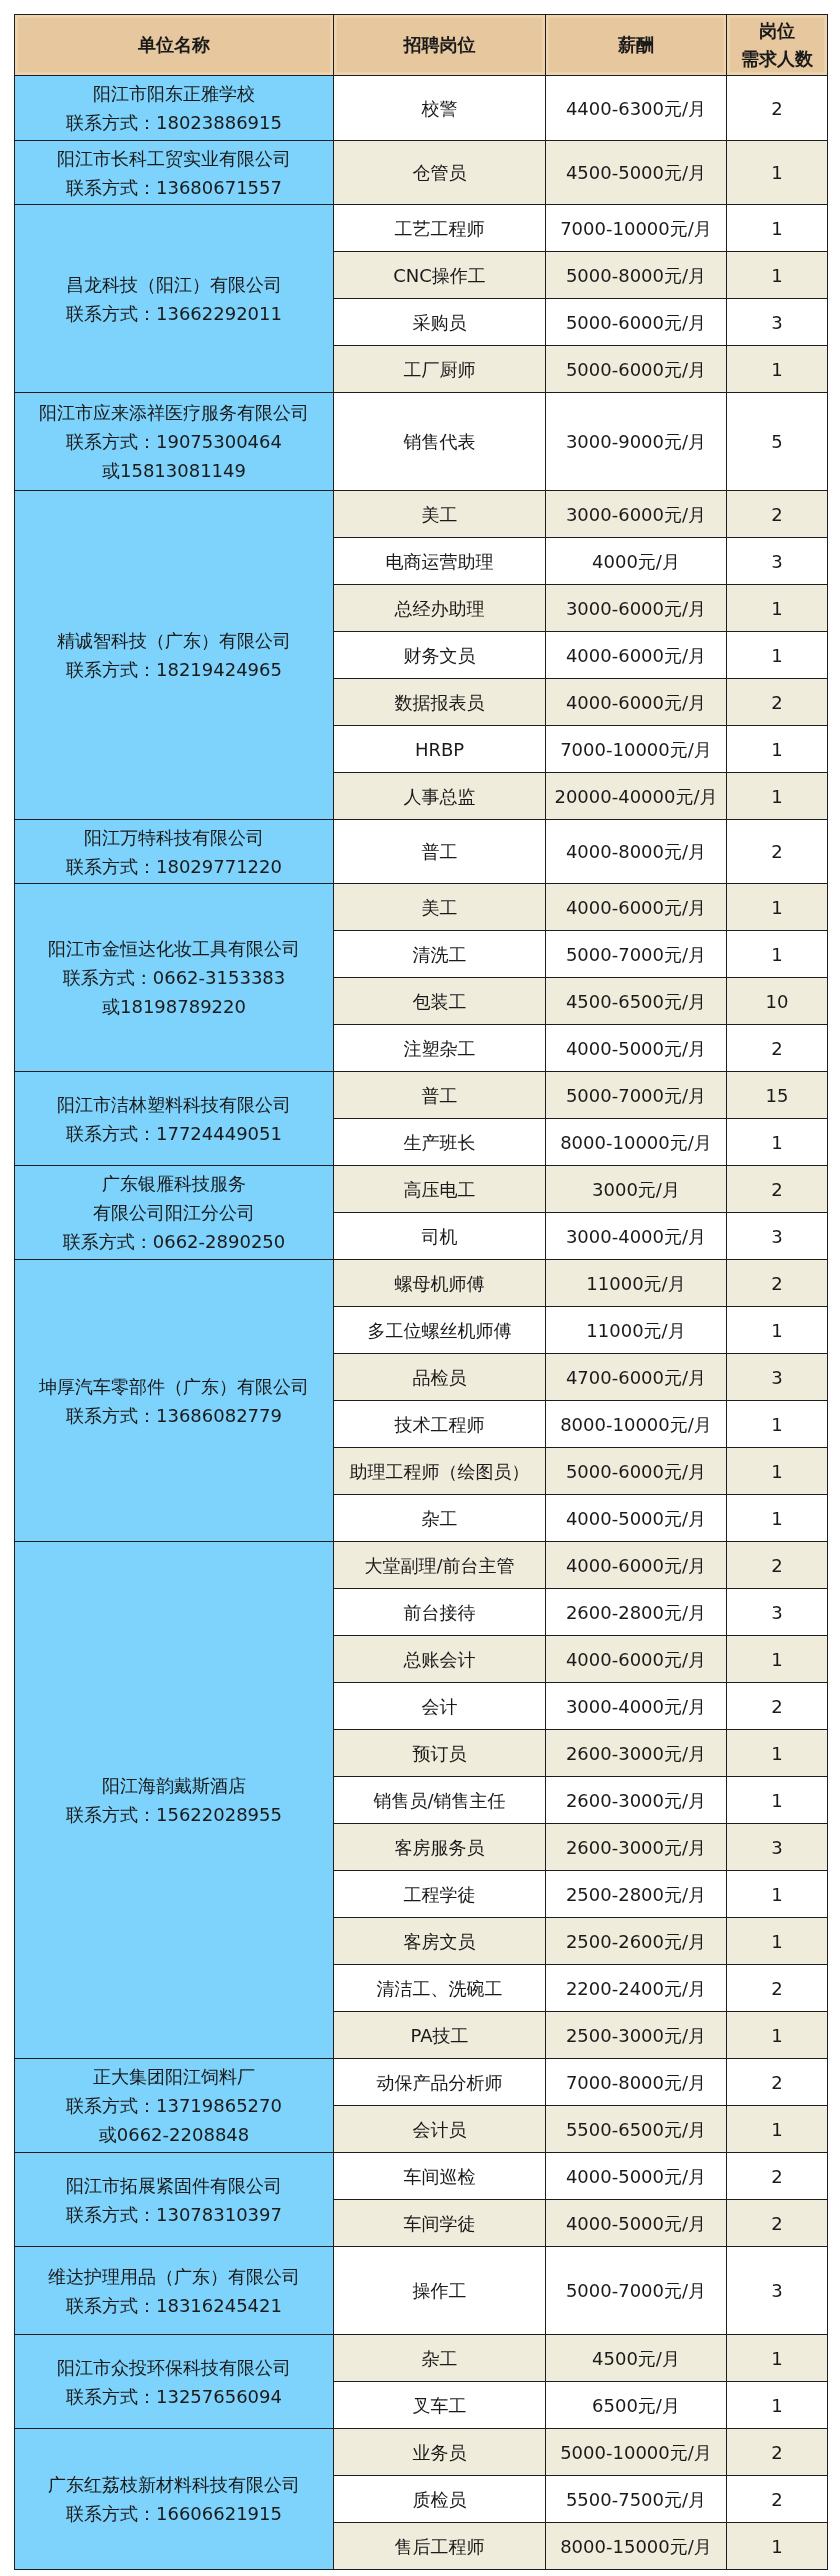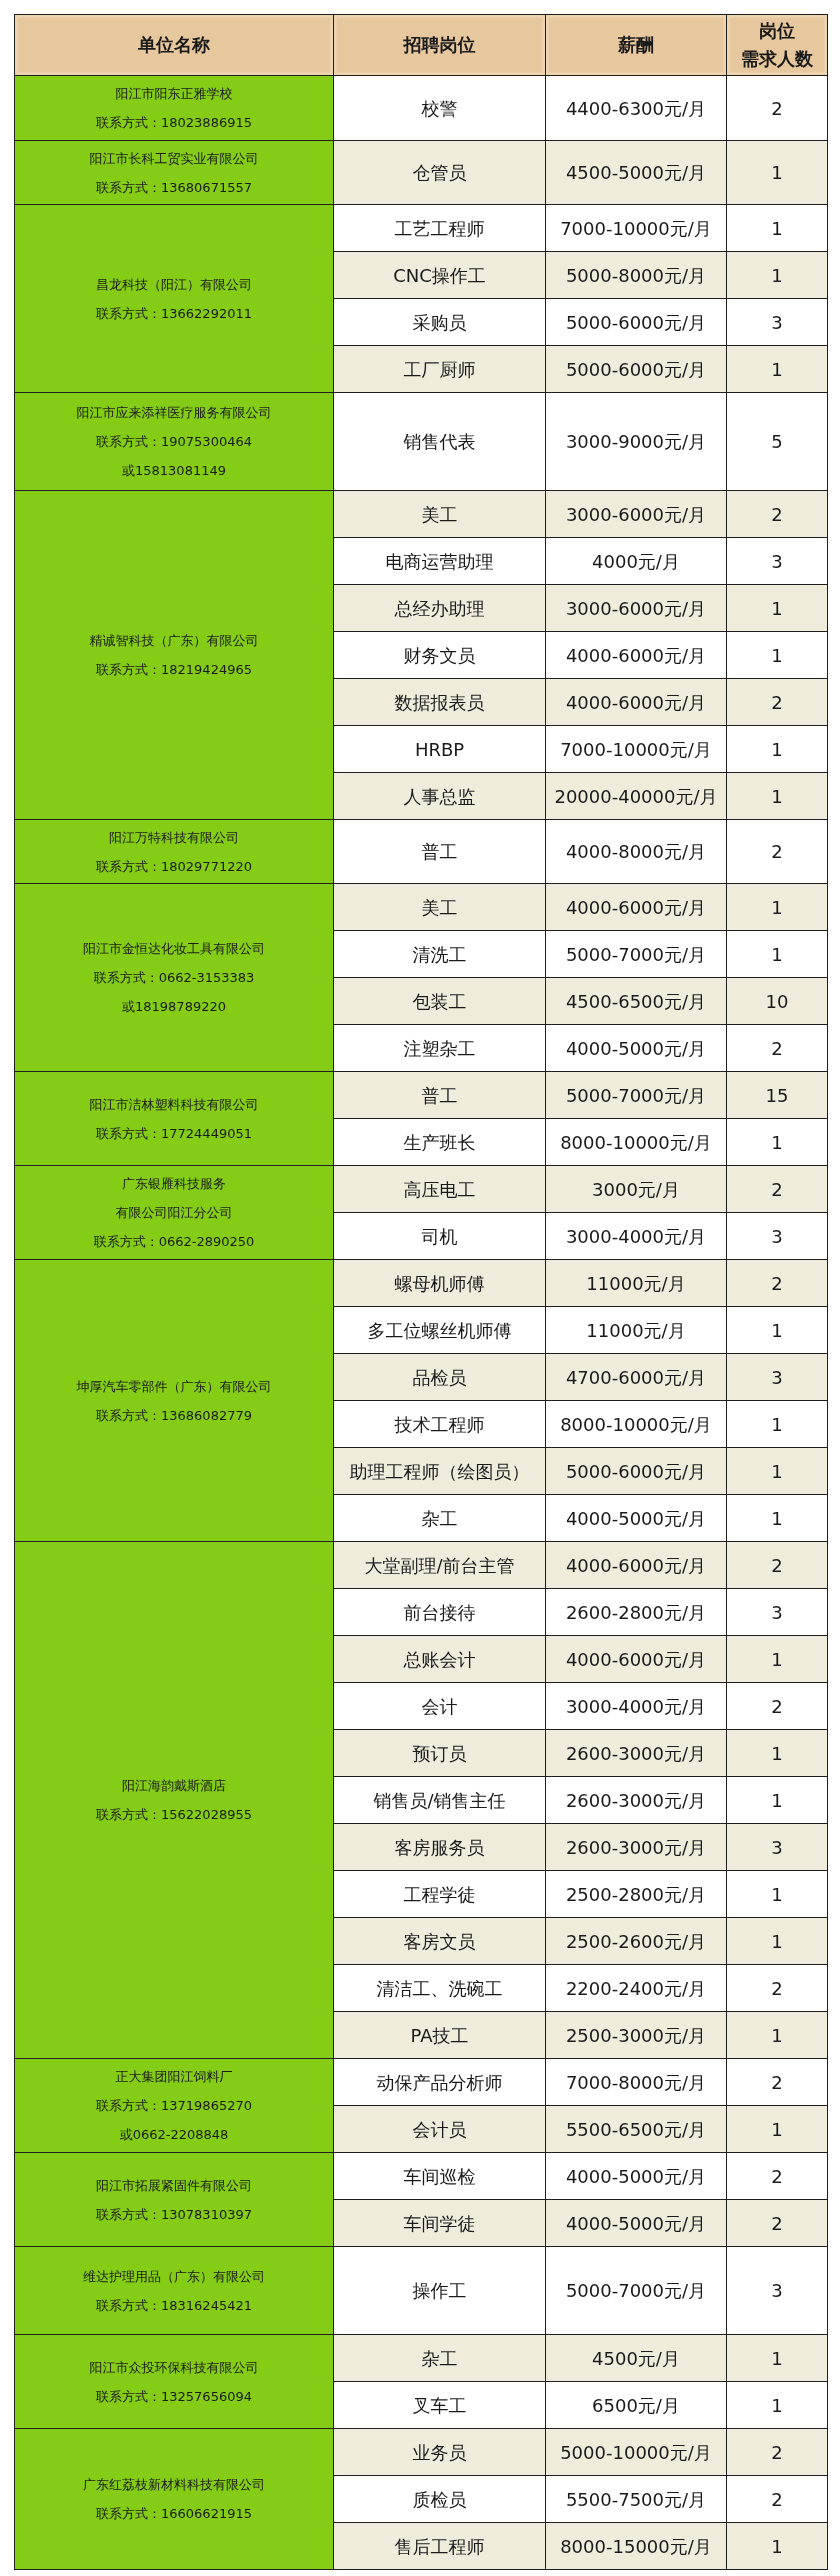--- a/index.html
+++ b/index.html
@@ -1,21 +1,21 @@
 <!DOCTYPE html>
 <html style="font-size:15px"><head>
 <meta charset="utf-8">
 <style>
   html, body { margin: 0; padding: 0; background: #ffffff; }
   body { width: 841px; height: 2576px; position: relative; font-family: "DejaVu Sans", "Liberation Sans", sans-serif; color: #1a1a1a; }
   #tbl { position: absolute; left: 14px; top: 14px; width: 813px; border-collapse: collapse; table-layout: fixed; }
   #tbl th, #tbl td { border: 1.9px solid #1e1e1e; text-align: center; vertical-align: middle; padding: 0; }
   #tbl th { background: #E7C79E; font-weight: bold; font-size: 18px; line-height: 28px; height: 60px; box-shadow: inset 0 0 0 2.8px #EDD3AE; }
   #tbl td { font-size: 18px; line-height: 29px; }
-  #tbl td.company { background: #84cc16; font-size: 13px; line-height: 29px; }
+  #tbl td.company { background: #7dd3fc; font-size: 18px; line-height: 29px; }
   #tbl tr.shaded td.pos, #tbl tr.shaded td.sal, #tbl tr.shaded td.cnt { background: #F0ECDC; }
   .col1 { width: 319px; }
   .col2 { width: 212px; }
   .col3 { width: 181px; }
   .col4 { width: 101px; }
   .line { display: block; }
 </style>
 </head>
 <body>
 

